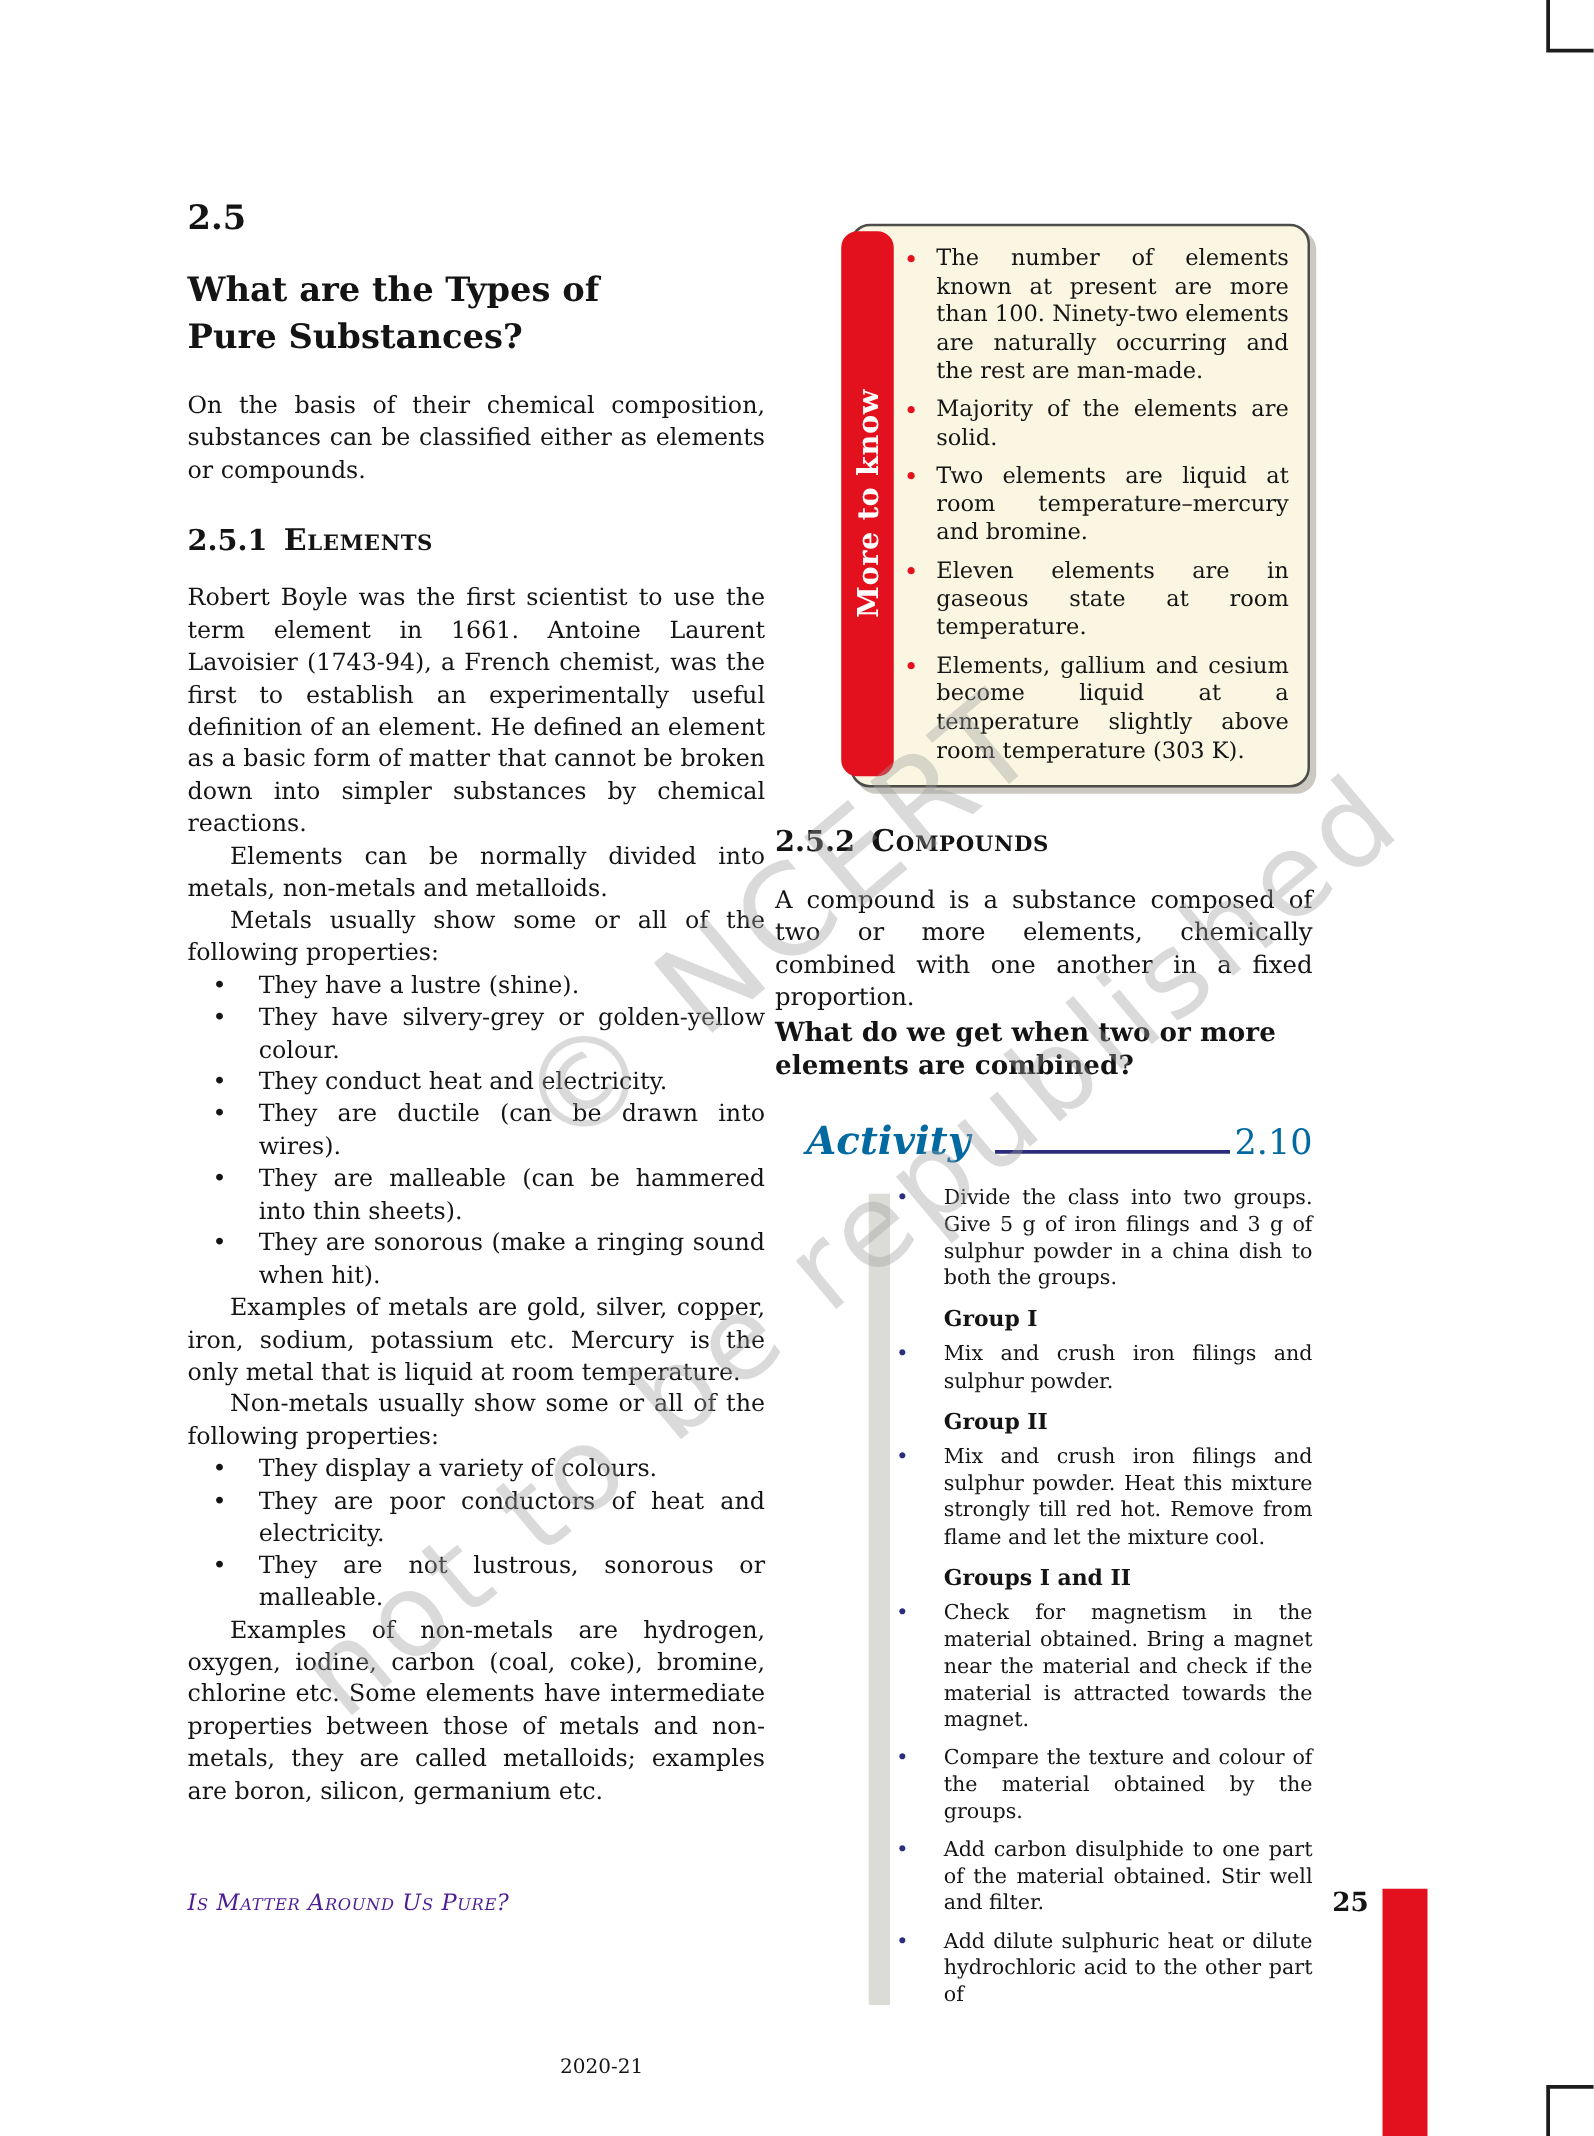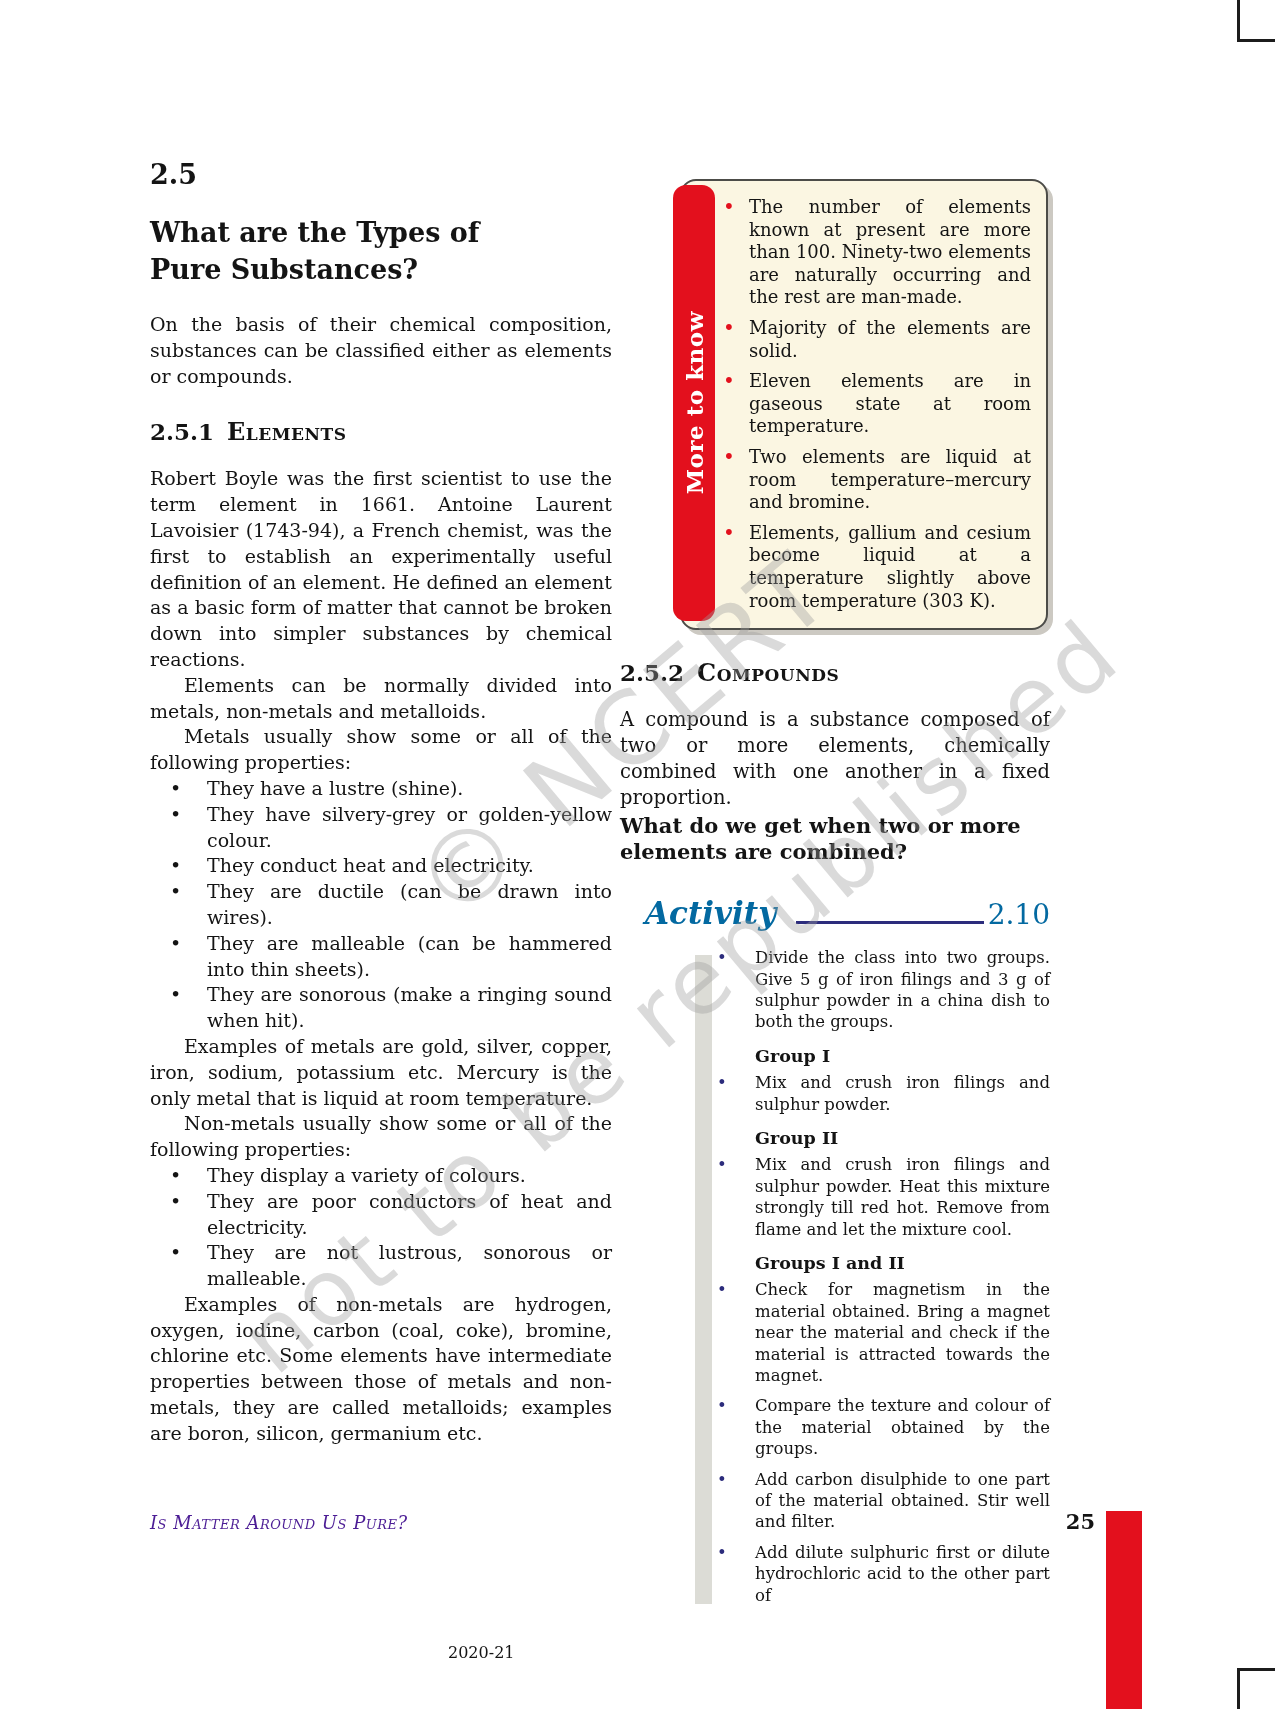--- a/index.html
+++ b/index.html
@@ -126,22 +126,22 @@
   <div class="col-right">
 
     <div class="mtk">
       <div class="mtk-tab">
         <span>More to know</span>
       </div>
       <ul>
 
       <li class="bullet-plain">The number of elements known at present are more than 100. Ninety-two elements are naturally occurring and the rest are man-made.</li>
           <li class="bullet-plain">Majority of the elements are solid.</li>
+          <li class="bullet-plain">Two elements are liquid at room temperature–mercury and bromine.</li>
           <li class="bullet-plain">Eleven elements are in gaseous state at room temperature.</li>
-          <li class="bullet-plain">Two elements are liquid at room temperature–mercury and bromine.</li>
           <li class="bullet-plain">Elements, gallium and cesium become liquid at a temperature slightly above room temperature (303 K).</li>
         </ul>
     </div>
 
     <div class="h2">
       <span>2.5.2</span><span class="sc">Compounds</span>
     </div>
 
     <p class="compounds-p">A compound is a substance composed of two or more elements, chemically combined with one another in a fixed proportion.</p>
     <p class="question">What do we get when two or more elements are combined?</p>
@@ -157,21 +157,21 @@
 
       <li class="bullet">Divide the class into two groups. Give 5 g of iron filings and 3 g of sulphur powder in a china dish to both the groups.</li>
           <li class="subhead">Group I</li>
           <li class="bullet">Mix and crush iron filings and sulphur powder.</li>
           <li class="subhead">Group II</li>
           <li class="bullet">Mix and crush iron filings and sulphur powder. Heat this mixture strongly till red hot. Remove from flame and let the mixture cool.</li>
           <li class="subhead">Groups I and II</li>
           <li class="bullet">Check for magnetism in the material obtained. Bring a magnet near the material and check if the material is attracted towards the magnet.</li>
           <li class="bullet">Compare the texture and colour of the material obtained by the groups.</li>
           <li class="bullet">Add carbon disulphide to one part of the material obtained. Stir well and filter.</li>
-          <li class="bullet">Add dilute sulphuric first or dilute hydrochloric acid to the other part of</li>
+          <li class="bullet">Add dilute sulphuric heat or dilute hydrochloric acid to the other part of</li>
         </ul>
     </div>
   </div>
 
   <div class="footer-chapter">Is Matter Around Us Pure?</div>
   <div class="page-number">25</div>
   <div class="red-bar"></div>
   <div class="year">2020-21</div>
   <div class="corner-box bottom"></div>
 

